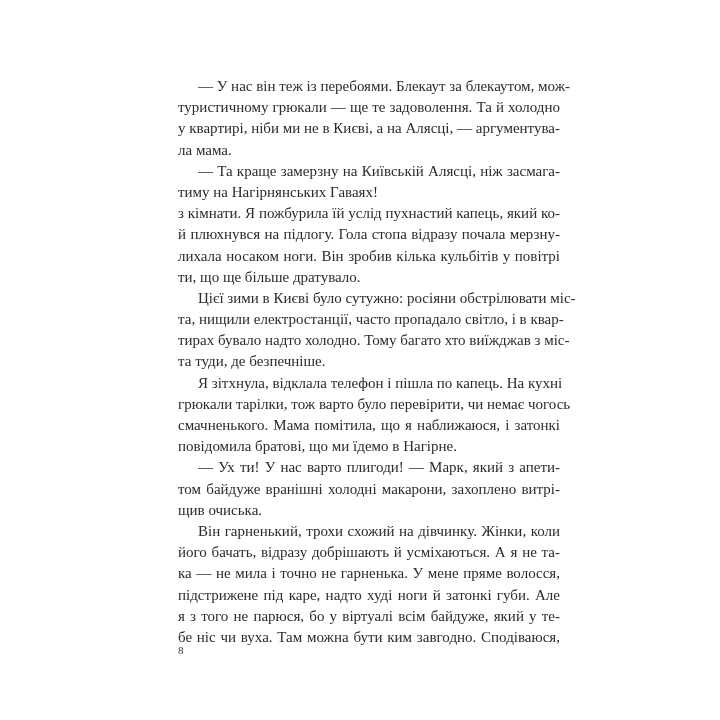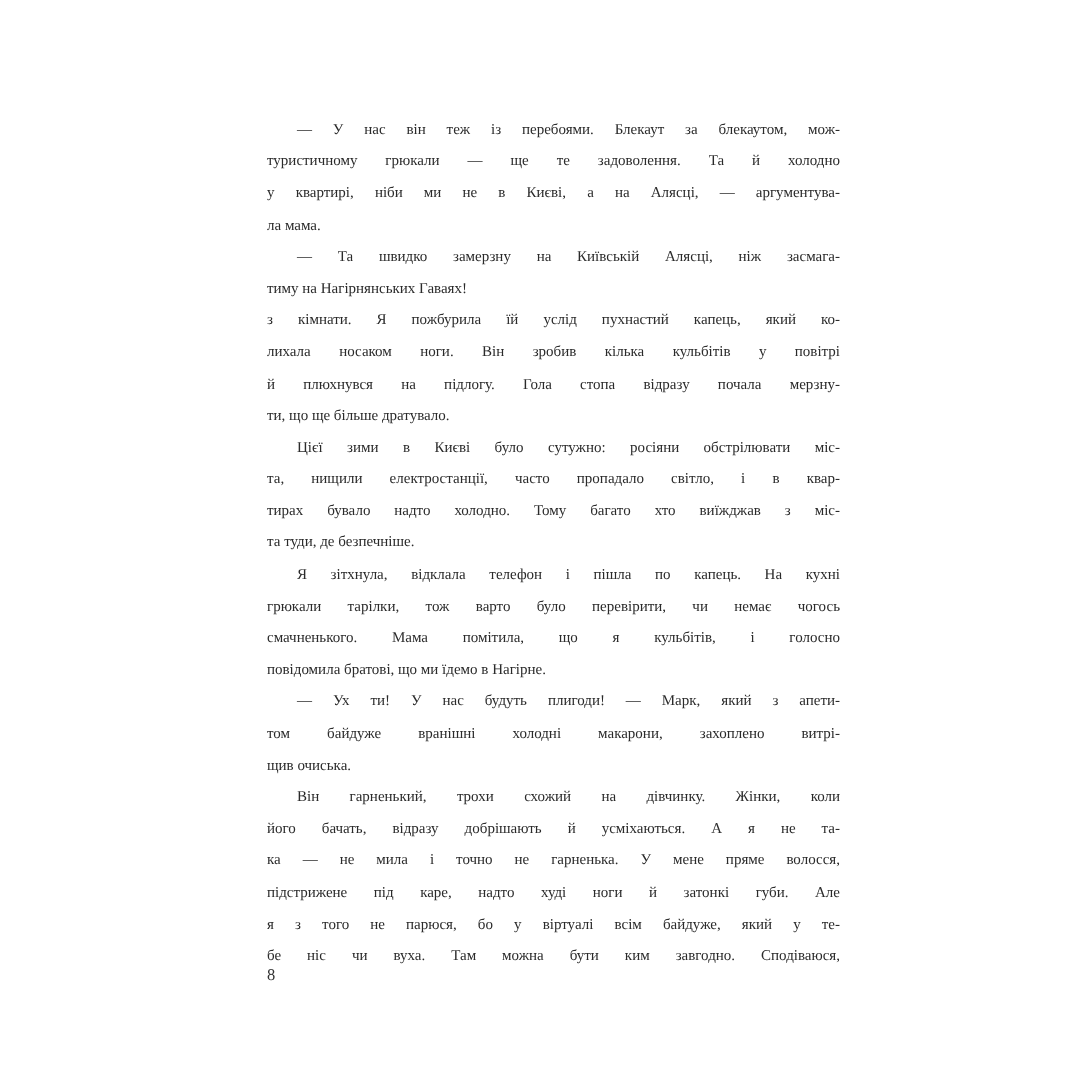--- a/index.html
+++ b/index.html
@@ -8,21 +8,21 @@
   }
   .page {
     position: absolute; left: 0; top: 0; width: 720px; height: 720px; background: #fff;
   }
   .text-block {
     position: absolute;
     left: 178px;
     top: 76px;
     width: 382px;
     font-family: "Liberation Serif", "DejaVu Serif", serif;
-    font-size: 10px;
+    font-size: 15px;
     line-height: 21.2px;
     color: #2b2b2b;
   }
   .line {
     display: block;
     white-space: nowrap;
     text-align: justify;
     text-align-last: justify;
     height: 21.2px;
   }
@@ -39,35 +39,35 @@
 </style>
 </head>
 <body>
 
 <div class="page">
   <div class="text-block" id="text-block">
       <span class="line indent">— У нас він теж із перебоями. Блекаут за блекаутом, мож-</span>
       <span class="line">туристичному грюкали — ще те задоволення. Та й холодно</span>
       <span class="line">у квартирі, ніби ми не в Києві, а на Алясці, — аргументува-</span>
       <span class="line last">ла мама.</span>
-      <span class="line indent">— Та швидко замерзну на Київській Алясці, ніж засмага-</span>
+      <span class="line indent">— Та краще замерзну на Київській Алясці, ніж засмага-</span>
       <span class="line last">тиму на Нагірнянських Гаваях!</span>
       <span class="line">з кімнати. Я пожбурила їй услід пухнастий капець, який ко-</span>
+      <span class="line">й плюхнувся на підлогу. Гола стопа відразу почала мерзну-</span>
       <span class="line">лихала носаком ноги. Він зробив кілька кульбітів у повітрі</span>
-      <span class="line">й плюхнувся на підлогу. Гола стопа відразу почала мерзну-</span>
       <span class="line last">ти, що ще більше дратувало.</span>
       <span class="line indent">Цієї зими в Києві було сутужно: росіяни обстрілювати міс-</span>
       <span class="line">та, нищили електростанції, часто пропадало світло, і в квар-</span>
       <span class="line">тирах бувало надто холодно. Тому багато хто виїжджав з міс-</span>
       <span class="line last">та туди, де безпечніше.</span>
       <span class="line indent">Я зітхнула, відклала телефон і пішла по капець. На кухні</span>
       <span class="line">грюкали тарілки, тож варто було перевірити, чи немає чогось</span>
-      <span class="line">смачненького. Мама помітила, що я кульбітів, і голосно</span>
+      <span class="line">смачненького. Мама помітила, що я наближаюся, і затонкі</span>
       <span class="line last">повідомила братові, що ми їдемо в Нагірне.</span>
-      <span class="line indent">— Ух ти! У нас будуть плигоди! — Марк, який з апети-</span>
+      <span class="line indent">— Ух ти! У нас варто плигоди! — Марк, який з апети-</span>
       <span class="line">том байдуже вранішні холодні макарони, захоплено витрі-</span>
       <span class="line last">щив очиська.</span>
       <span class="line indent">Він гарненький, трохи схожий на дівчинку. Жінки, коли</span>
       <span class="line">його бачать, відразу добрішають й усміхаються. А я не та-</span>
       <span class="line">ка — не мила і точно не гарненька. У мене пряме волосся,</span>
       <span class="line">підстрижене під каре, надто худі ноги й затонкі губи. Але</span>
       <span class="line">я з того не парюся, бо у віртуалі всім байдуже, який у те-</span>
       <span class="line">бе ніс чи вуха. Там можна бути ким завгодно. Сподіваюся,</span>
     </div>
   <div class="page-number">8</div>

